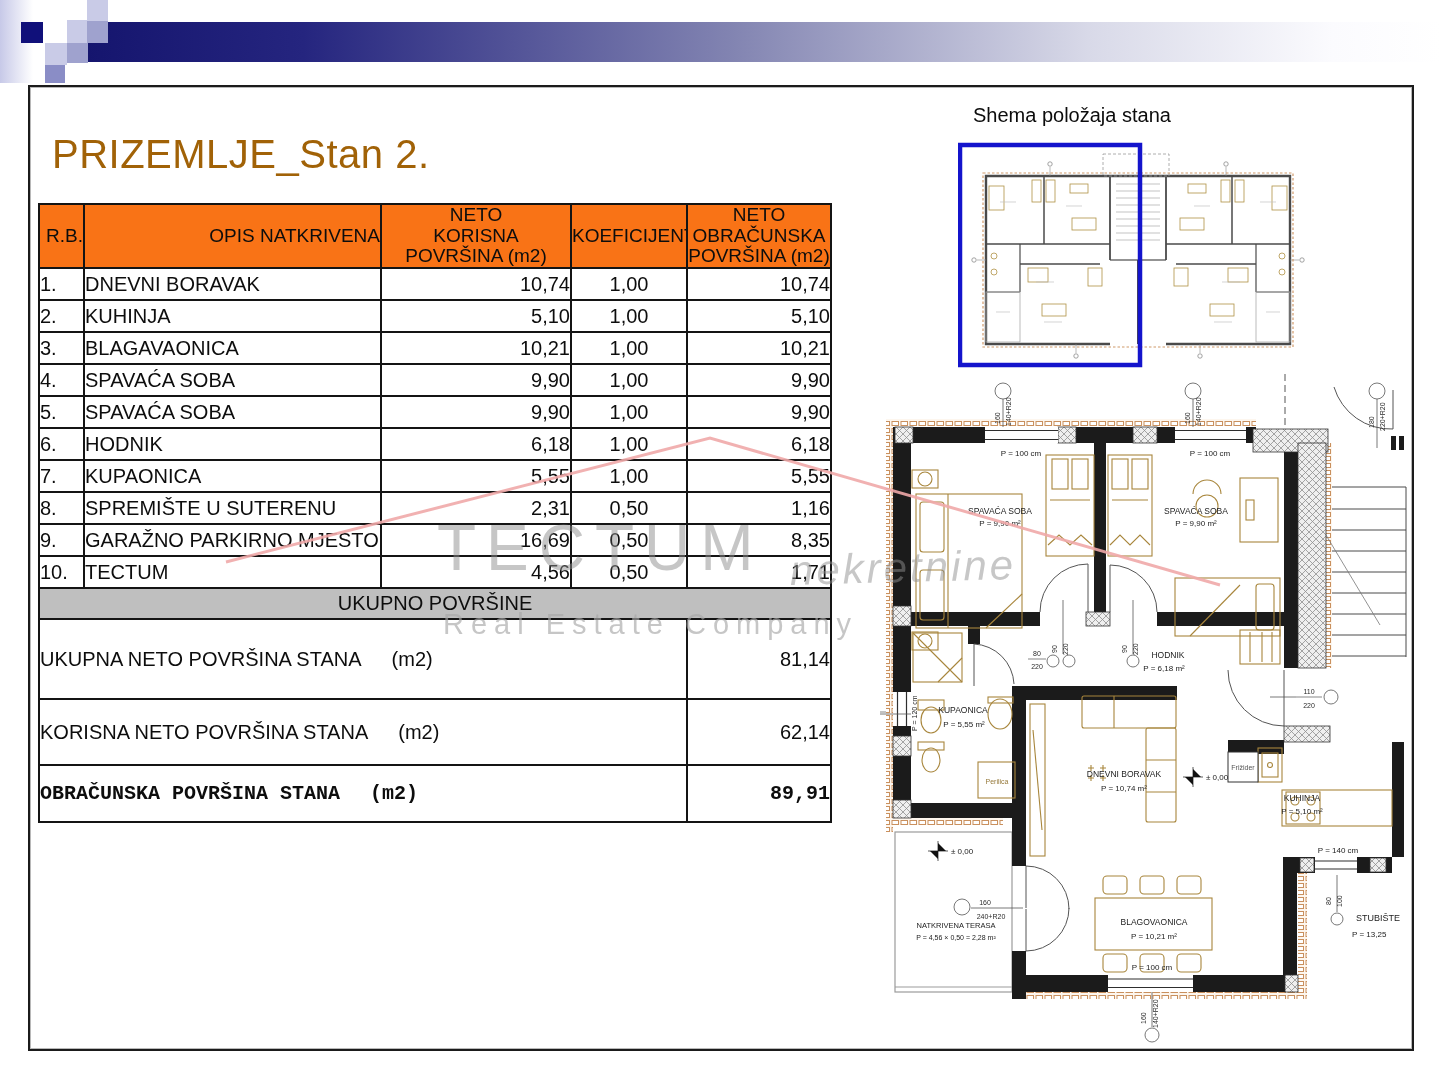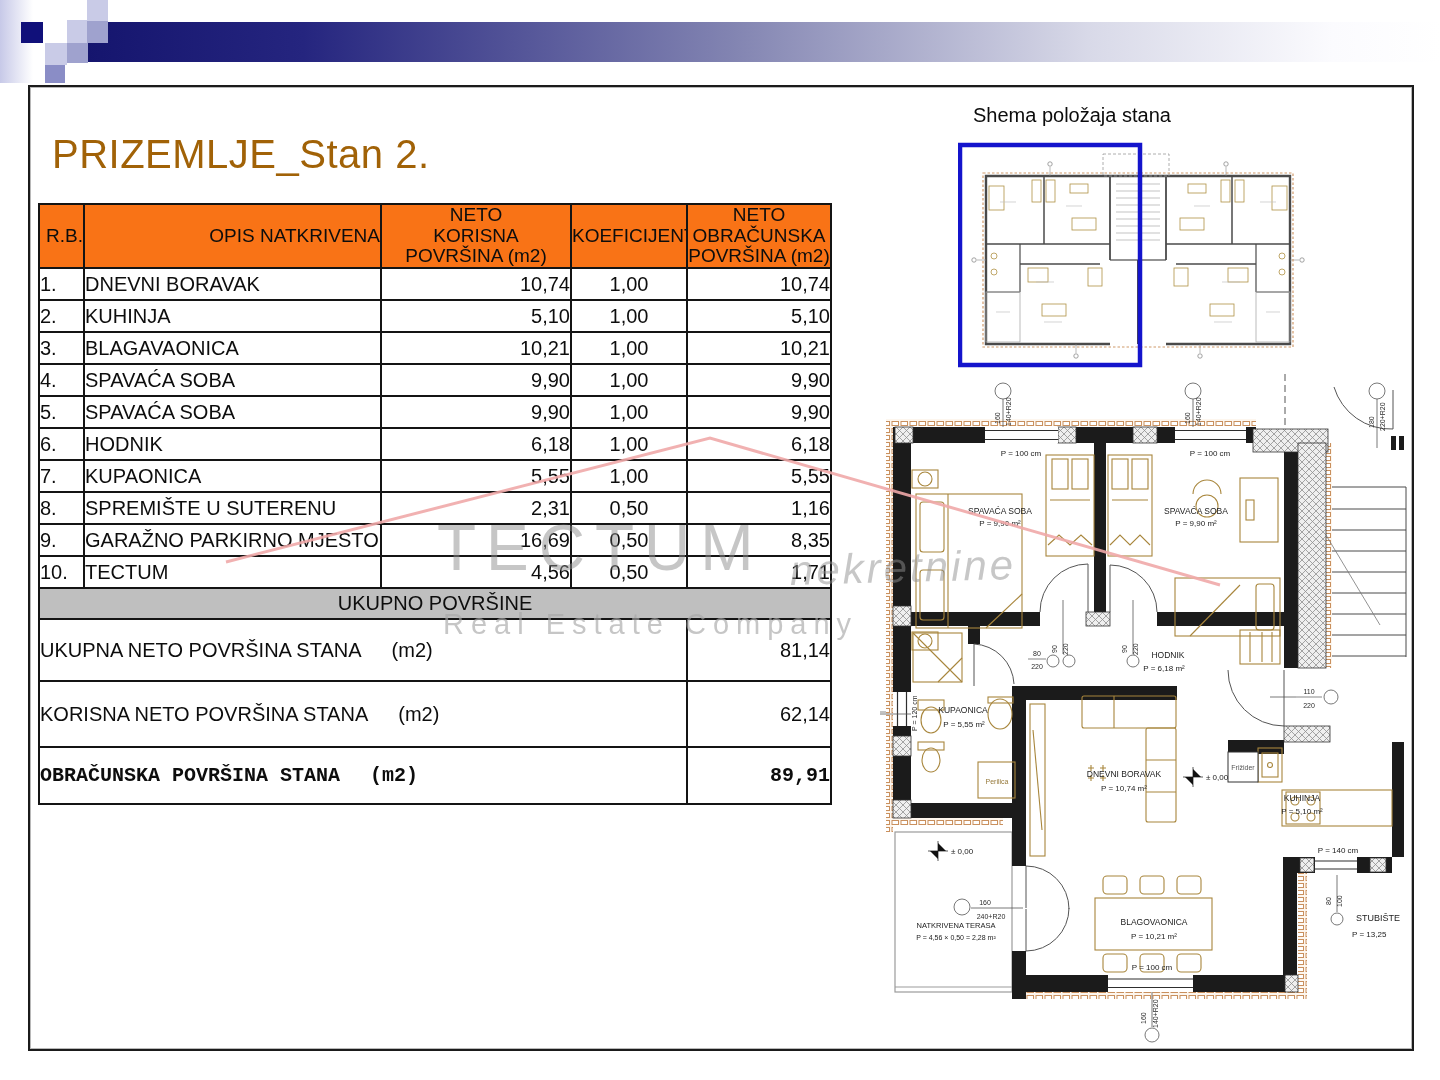--- a/index.html
+++ b/index.html
@@ -30,21 +30,21 @@
   td.c-name{text-align:left;padding-left:4px;white-space:nowrap;}
   td.c-neto{text-align:right;padding-right:34px;}
   td.c-koef{text-align:center;}
   td.c-obr{text-align:right;padding-right:36px;}
   tr.band-row{height:31px;}
   tr.band-row td{background:#bfbfbf;text-align:center;vertical-align:middle;}
   tr.sum-row td{vertical-align:middle;}
   tr.sum-row .sum-label{padding-left:4px;white-space:nowrap;}
   tr.sum-row .unit{margin-left:30px;}
   tr.sum-row .sum-value{text-align:right;padding-right:36px;}
-  tr#sum-1{height:62px;}
+  tr#sum-1{height:80px;}
   tr#sum-2{height:66px;}
   tr#sum-3{height:57px;}
   tr#sum-3 td{font-weight:bold;font-family:Liberation Mono, monospace;}
   
   svg text{font-family:"Liberation Sans",sans-serif;}
   #mini-plan{left:958px;top:140px;z-index:3;}
   #main-plan{left:880px;top:372px;z-index:3;}
   
   #watermark{left:0;top:0;z-index:5;pointer-events:none;}
 </style>

